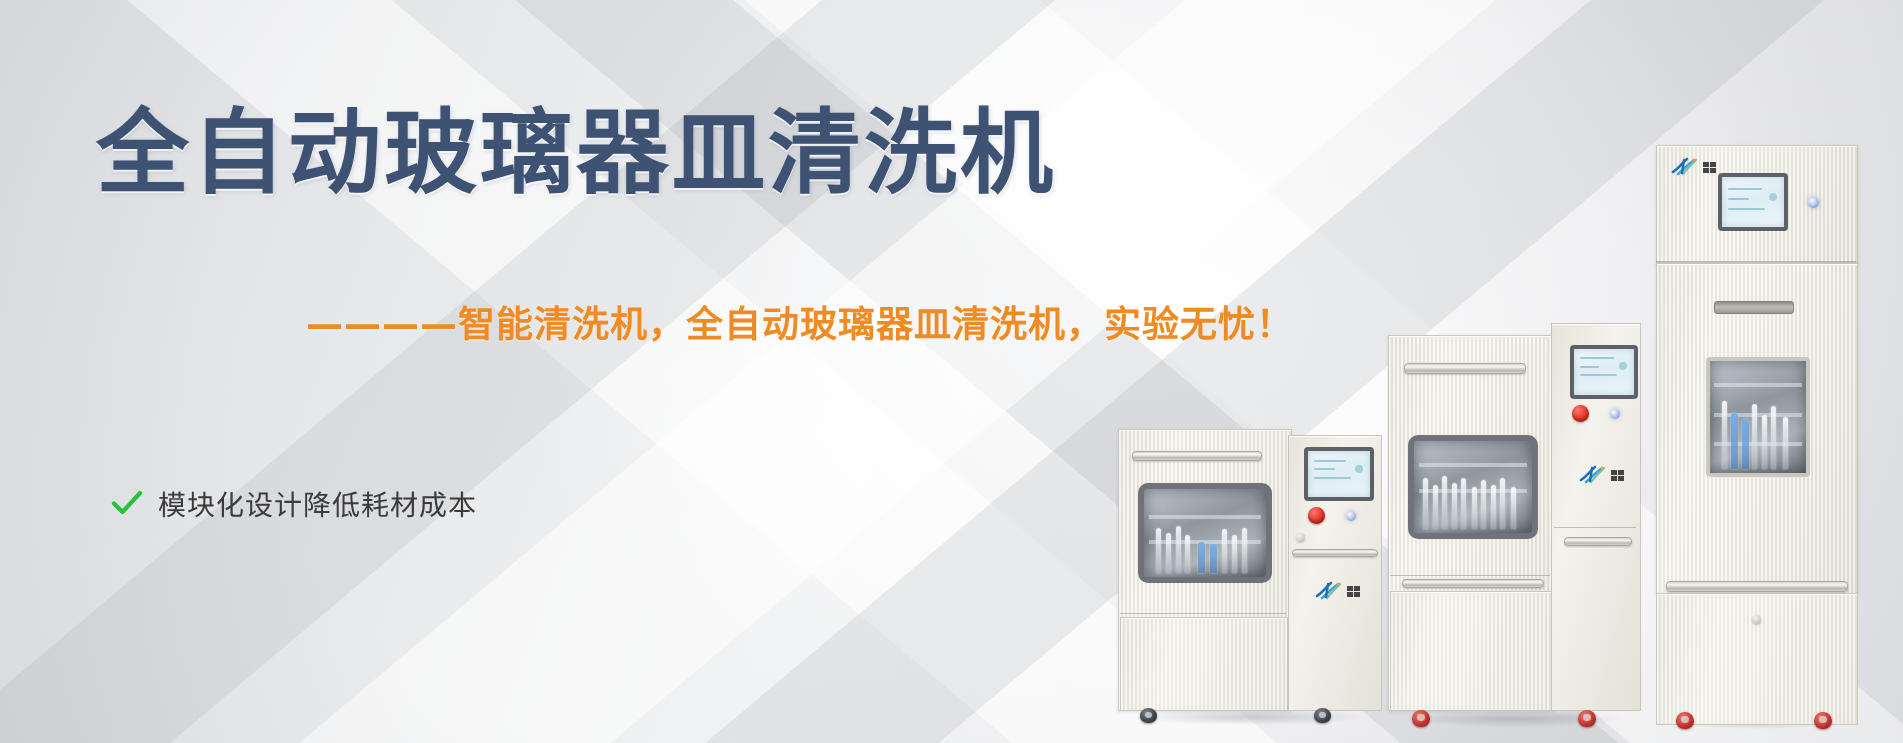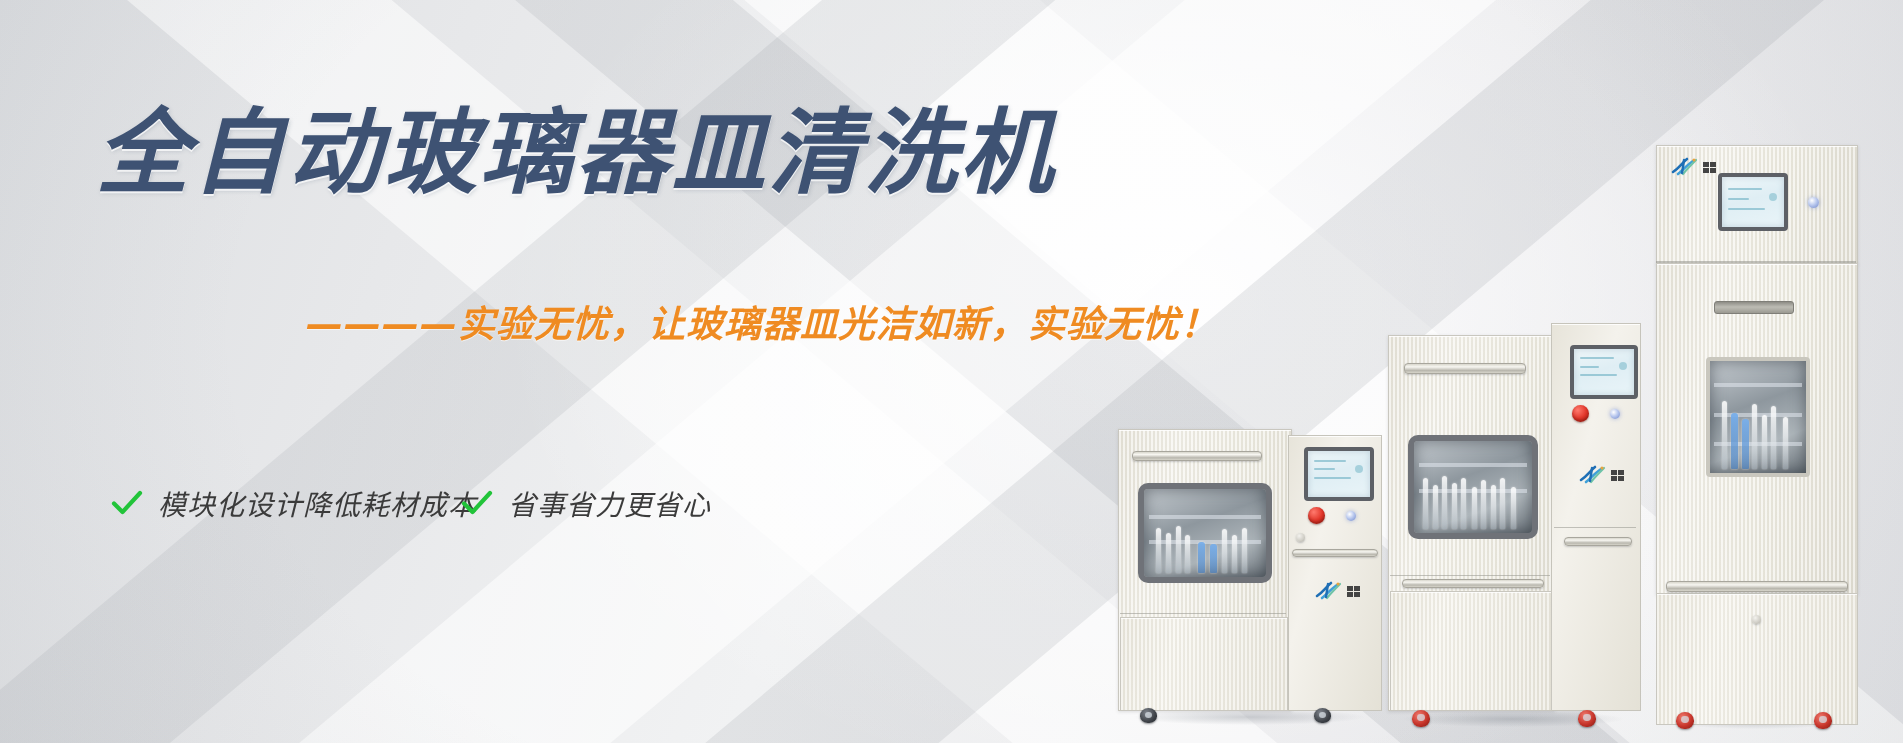--- a/index.html
+++ b/index.html
@@ -9,21 +9,20 @@
     font-family:"Liberation Sans","DejaVu Sans",sans-serif;
     background:#e9eaec;
   }
 
   
   #banner{
     position:relative;width:1903px;height:743px;overflow:hidden;
     background:
       radial-gradient(ellipse 1100px 800px at 62% 42%, #fdfdfe 0%, rgba(253,253,254,0) 62%),
       linear-gradient(110deg,#dcdee1 0%,#e7e8ea 22%,#f1f2f3 46%,#ececee 70%,#e2e3e6 100%);
-    font-style: italic;
   }
 
   
   .bands{position:absolute;inset:-20%;pointer-events:none;}
   .band{position:absolute;left:-40%;width:180%;transform-origin:center;}
   .b-a{background:linear-gradient(90deg,rgba(255,255,255,0) 0%,rgba(255,255,255,.55) 18%,rgba(255,255,255,.62) 80%,rgba(255,255,255,0) 100%);}
   .b-b{background:linear-gradient(90deg,rgba(150,155,162,0) 0%,rgba(150,155,162,.16) 20%,rgba(150,155,162,.20) 78%,rgba(150,155,162,0) 100%);}
 
   .vig{position:absolute;inset:0;pointer-events:none;
     background:radial-gradient(ellipse 1300px 900px at 50% 45%,rgba(255,255,255,0) 55%,rgba(120,126,134,.12) 100%);}
@@ -170,36 +169,30 @@
     <div class="band b-b" style="top:6%;height:150px;transform:rotate(-40deg);"></div>
     <div class="band b-a" style="top:36%;height:200px;transform:rotate(-40deg);"></div>
     <div class="band b-b" style="top:68%;height:150px;transform:rotate(-40deg);"></div>
   </div>
   <div class="vig"></div>
 
   <div class="copy">
 
     <div class="headline">全自动玻璃器皿清洗机</div>
 
-    <div class="subline">————实验无忧，让玻璃器皿光洁如新，实验无忧！</div>
+    <div class="subline">————智能清洗机，全自动玻璃器皿清洗机，实验无忧！</div>
 
     <div class="features">
 
       <div class="frow">
         <div class="fitem col1">
           <svg class="tick" viewBox="0 0 34 34">
             <path d="M4 17.5 L12.5 26 L30 7" fill="none" stroke="#22c43a" stroke-width="4.2" stroke-linecap="round" stroke-linejoin="round"></path>
           </svg>
           <span class="ftext">模块化设计降低耗材成本</span>
-        </div>
-        <div class="fitem col2">
-          <svg class="tick" viewBox="0 0 34 34">
-            <path d="M4 17.5 L12.5 26 L30 7" fill="none" stroke="#22c43a" stroke-width="4.2" stroke-linecap="round" stroke-linejoin="round"></path>
-          </svg>
-          <span class="ftext">省事省力更省心</span>
         </div>
       </div>
 
       <div class="frow">
       </div>
 
     </div>
   </div>
 
   <div class="machines">

